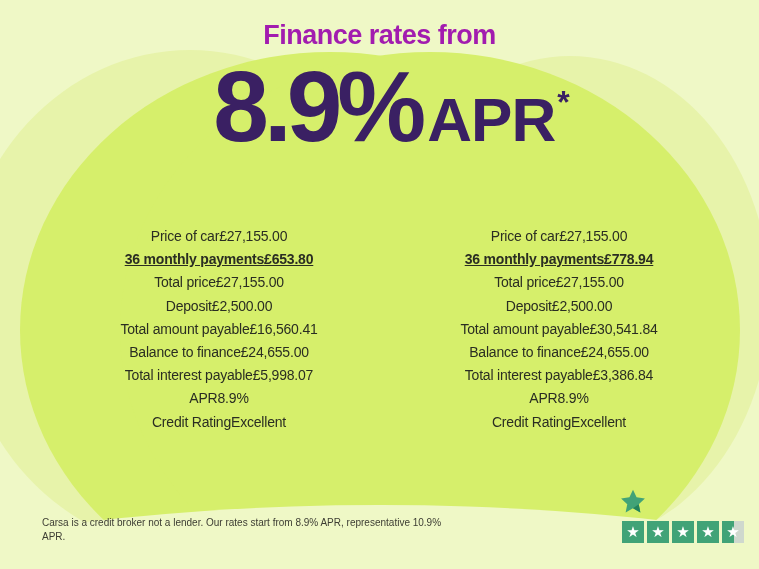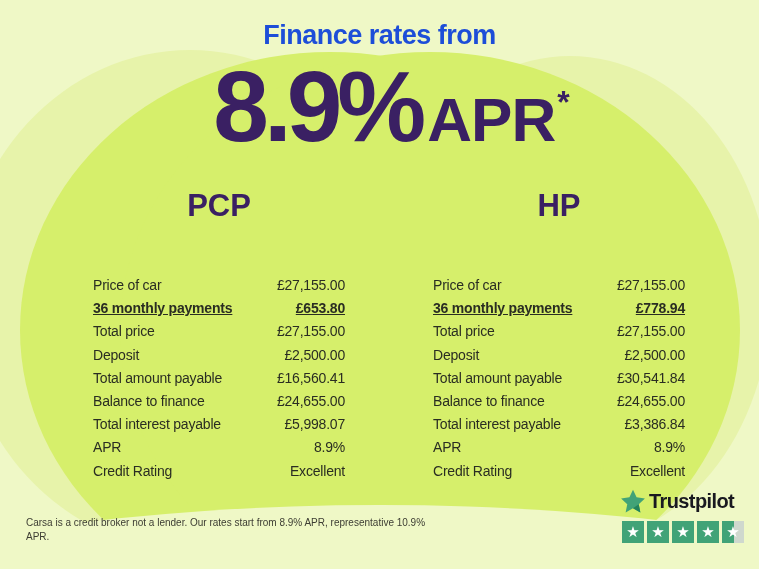--- a/index.html
+++ b/index.html
@@ -16,21 +16,21 @@
   #light-left{left:-40px;top:50px;width:460px;height:500px;}
   #light-right{left:370px;top:56px;width:400px;height:488px;}
   #bright-left{left:20px;top:52px;width:620px;height:556px;}
   #bright-right{left:120px;top:52px;width:620px;height:556px;}
   #pale-cover{left:-520px;top:505px;width:1800px;height:620px;}
 
   .content{position:absolute;inset:0;}
   .page-title{
     position:absolute;top:20px;left:0;width:100%;
     text-align:center;font-size:27px;font-weight:700;
-    color:#1d4ed8;letter-spacing:-0.5px;
+    color:#a21caf;letter-spacing:-0.5px;
   }
   .rate-row{
     position:absolute;top:56px;left:12px;width:100%;
     display:flex;justify-content:center;align-items:baseline;
   }
   .rate-value{
     font-size:100px;line-height:1;font-weight:700;
     color:#3A2063;letter-spacing:-5px;
   }
   .rate-unit{
@@ -44,29 +44,29 @@
 
   .col{position:absolute;top:188px;width:252px;}
   #col-pcp{left:93px;}
   #col-hp{left:433px;}
   .col h2{
     margin:0 0 13px 0;text-align:center;
     font-size:31px;font-weight:700;color:#3A2063;letter-spacing:0;
   }
   .rows{display:flex;flex-direction:column;}
   .row{
-    display:flex;justify-content:space-between;align-items:baseline;
+    display:flex;justify-content:center;align-items:baseline;
     height:23.2px;font-size:14px;color:#2A2D22;letter-spacing:-0.2px;
   }
   .row.bold{font-weight:700;text-decoration:underline;}
   .row .lbl{text-align:left;white-space:nowrap;}
   .row .val{text-align:right;white-space:nowrap;margin-top:40px;}
 
   .disclaimer{
-    position:absolute;left:26px;top:516px;width:400px;
+    position:absolute;left:42px;top:516px;width:400px;
     font-size:10px;line-height:14px;color:#3D3D33;letter-spacing:0;
   }
 
   .trustpilot{position:absolute;left:620px;top:488px;width:126px;}
   .tp-logo{display:flex;align-items:center;}
   .tp-logo svg{width:26px;height:26px;display:block;}
   .tp-word{
     font-size:20px;font-weight:700;color:#191920;
     letter-spacing:-0.6px;margin-left:3px;
   }
@@ -95,21 +95,20 @@
 
     <div class="page-title">Finance rates from</div>
 
     <div class="rate-row">
       <span class="rate-value">8.9%</span>
       <span class="rate-unit">APR</span>
       <span class="rate-asterisk">*</span>
     </div>
 
     <section class="col" id="col-pcp">
-      <h2>PCP</h2>
       <div class="rows">
           <div class="row">
             <span class="lbl">Price of car</span>
             <span class="val">£27,155.00</span>
           </div>
           <div class="row bold">
             <span class="lbl">36 monthly payments</span>
             <span class="val">£653.80</span>
           </div>
           <div class="row">
@@ -137,21 +136,20 @@
             <span class="val">8.9%</span>
           </div>
           <div class="row">
             <span class="lbl">Credit Rating</span>
             <span class="val">Excellent</span>
           </div>
         </div>
     </section>
 
     <section class="col" id="col-hp">
-      <h2>HP</h2>
       <div class="rows">
           <div class="row">
             <span class="lbl">Price of car</span>
             <span class="val">£27,155.00</span>
           </div>
           <div class="row bold">
             <span class="lbl">36 monthly payments</span>
             <span class="val">£778.94</span>
           </div>
           <div class="row">
@@ -188,21 +186,20 @@
     <div class="disclaimer">
       <div>Carsa is a credit broker not a lender. Our rates start from 8.9% APR, representative 10.9% APR.</div>
     </div>
 
     <div class="trustpilot">
       <div class="tp-logo">
         <svg viewBox="0 0 24 24">
           <polygon points="12,1.5 15.3,8.6 23,9.6 17.3,14.9 18.8,22.5 12,18.7 5.2,22.5 6.7,14.9 1,9.6 8.7,8.6" fill="#41A377"></polygon>
           <polygon points="12,18.7 17.3,14.9 18.8,22.5" fill="#23835B"></polygon>
         </svg>
-        <span class="tp-word">Trustpilot</span>
       </div>
       <div class="tp-stars">
           <div class="tp-box">
             <span class="st">★</span>
           </div>
           <div class="tp-box">
             <span class="st">★</span>
           </div>
           <div class="tp-box">
             <span class="st">★</span>

